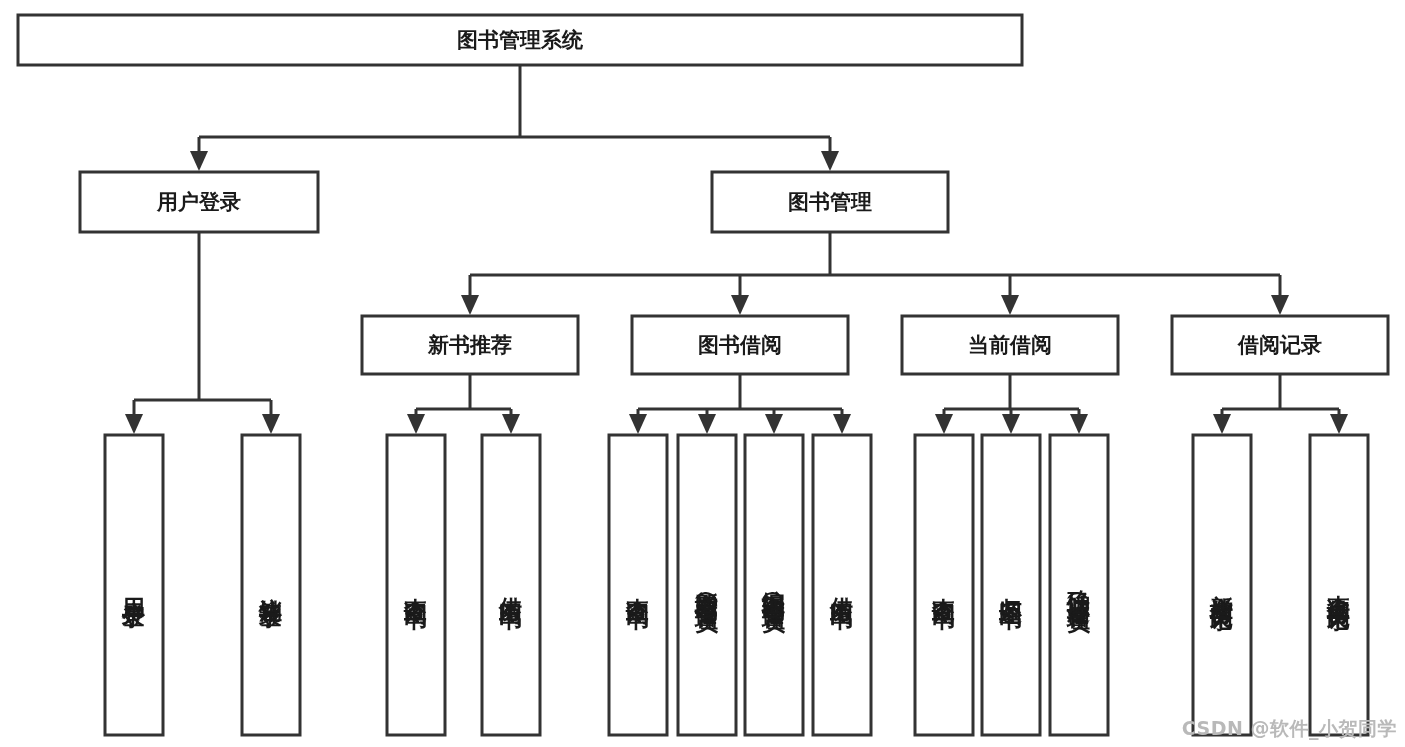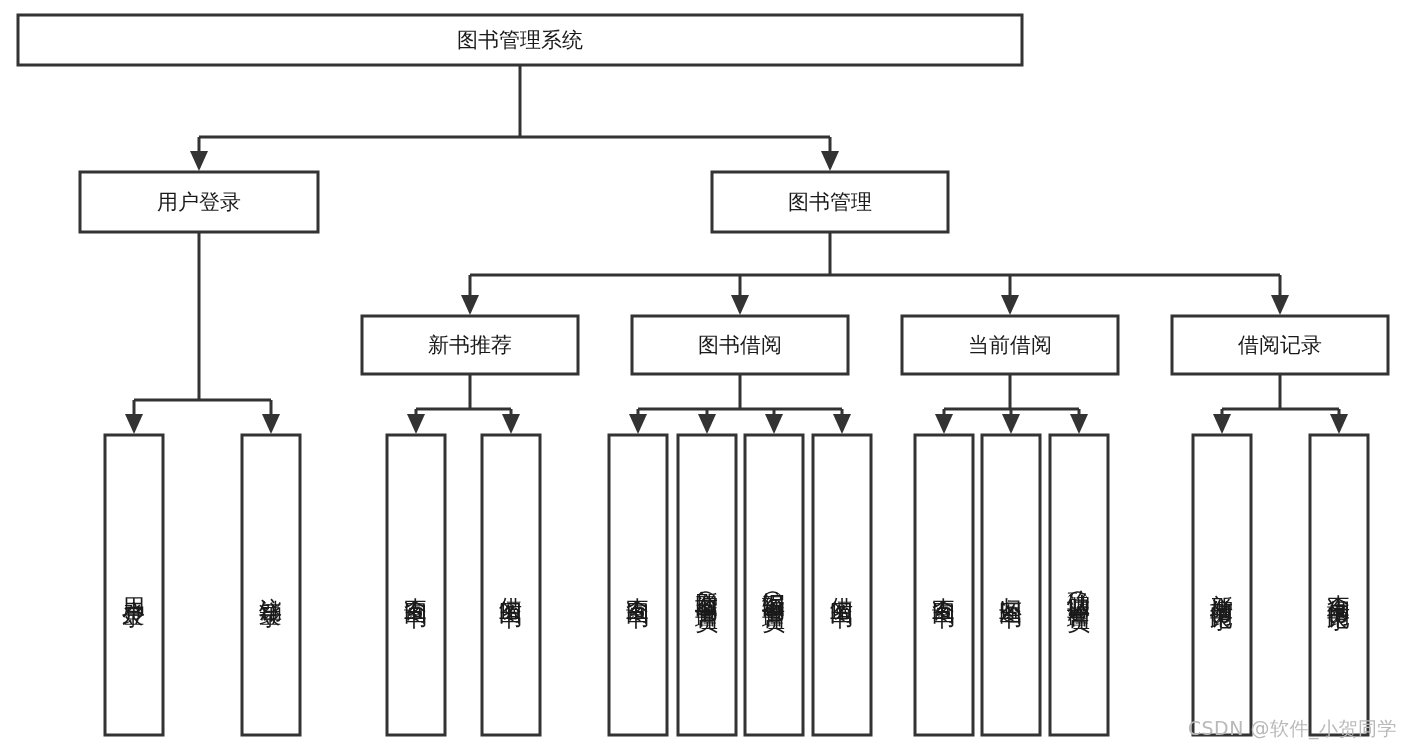--- a/index.html
+++ b/index.html
@@ -12,20 +12,21 @@
     height: 747px;
     font-family: "DejaVu Sans", "Liberation Sans", sans-serif;
     overflow: hidden;
     position: relative;
   }
   #diagram-root {
     position: relative;
     width: 1405px;
     height: 747px;
     background: #ffffff;
+    font-weight: bold;
   }
   svg.tree-canvas {
     position: absolute;
     left: 0;
     top: 0;
     width: 1405px;
     height: 747px;
   }
   .node-box {
     fill: #ffffff;

